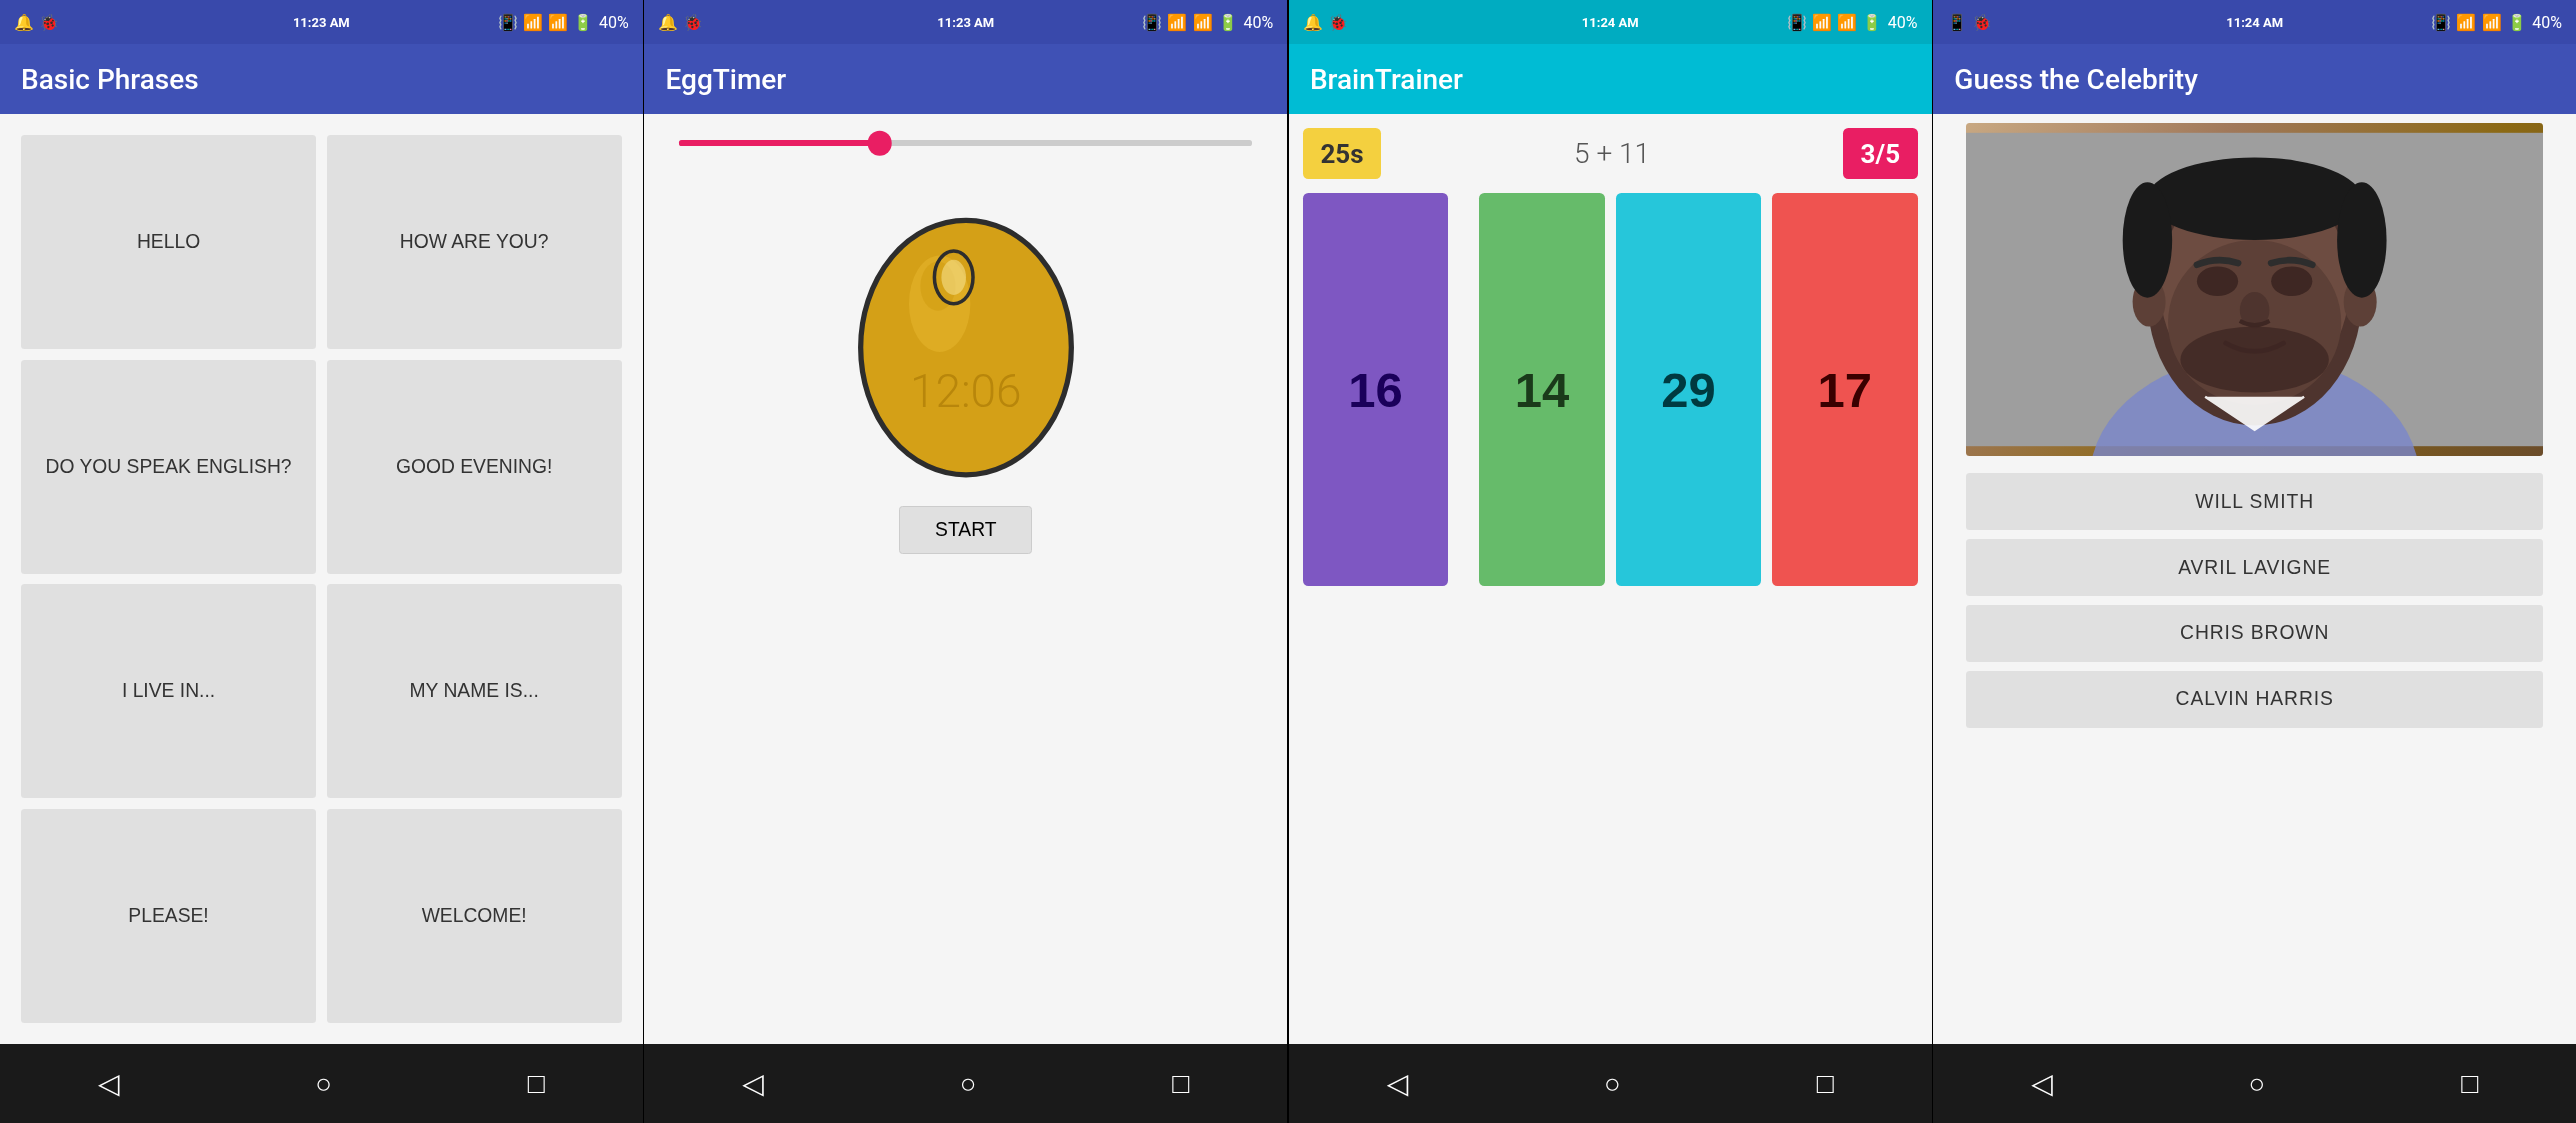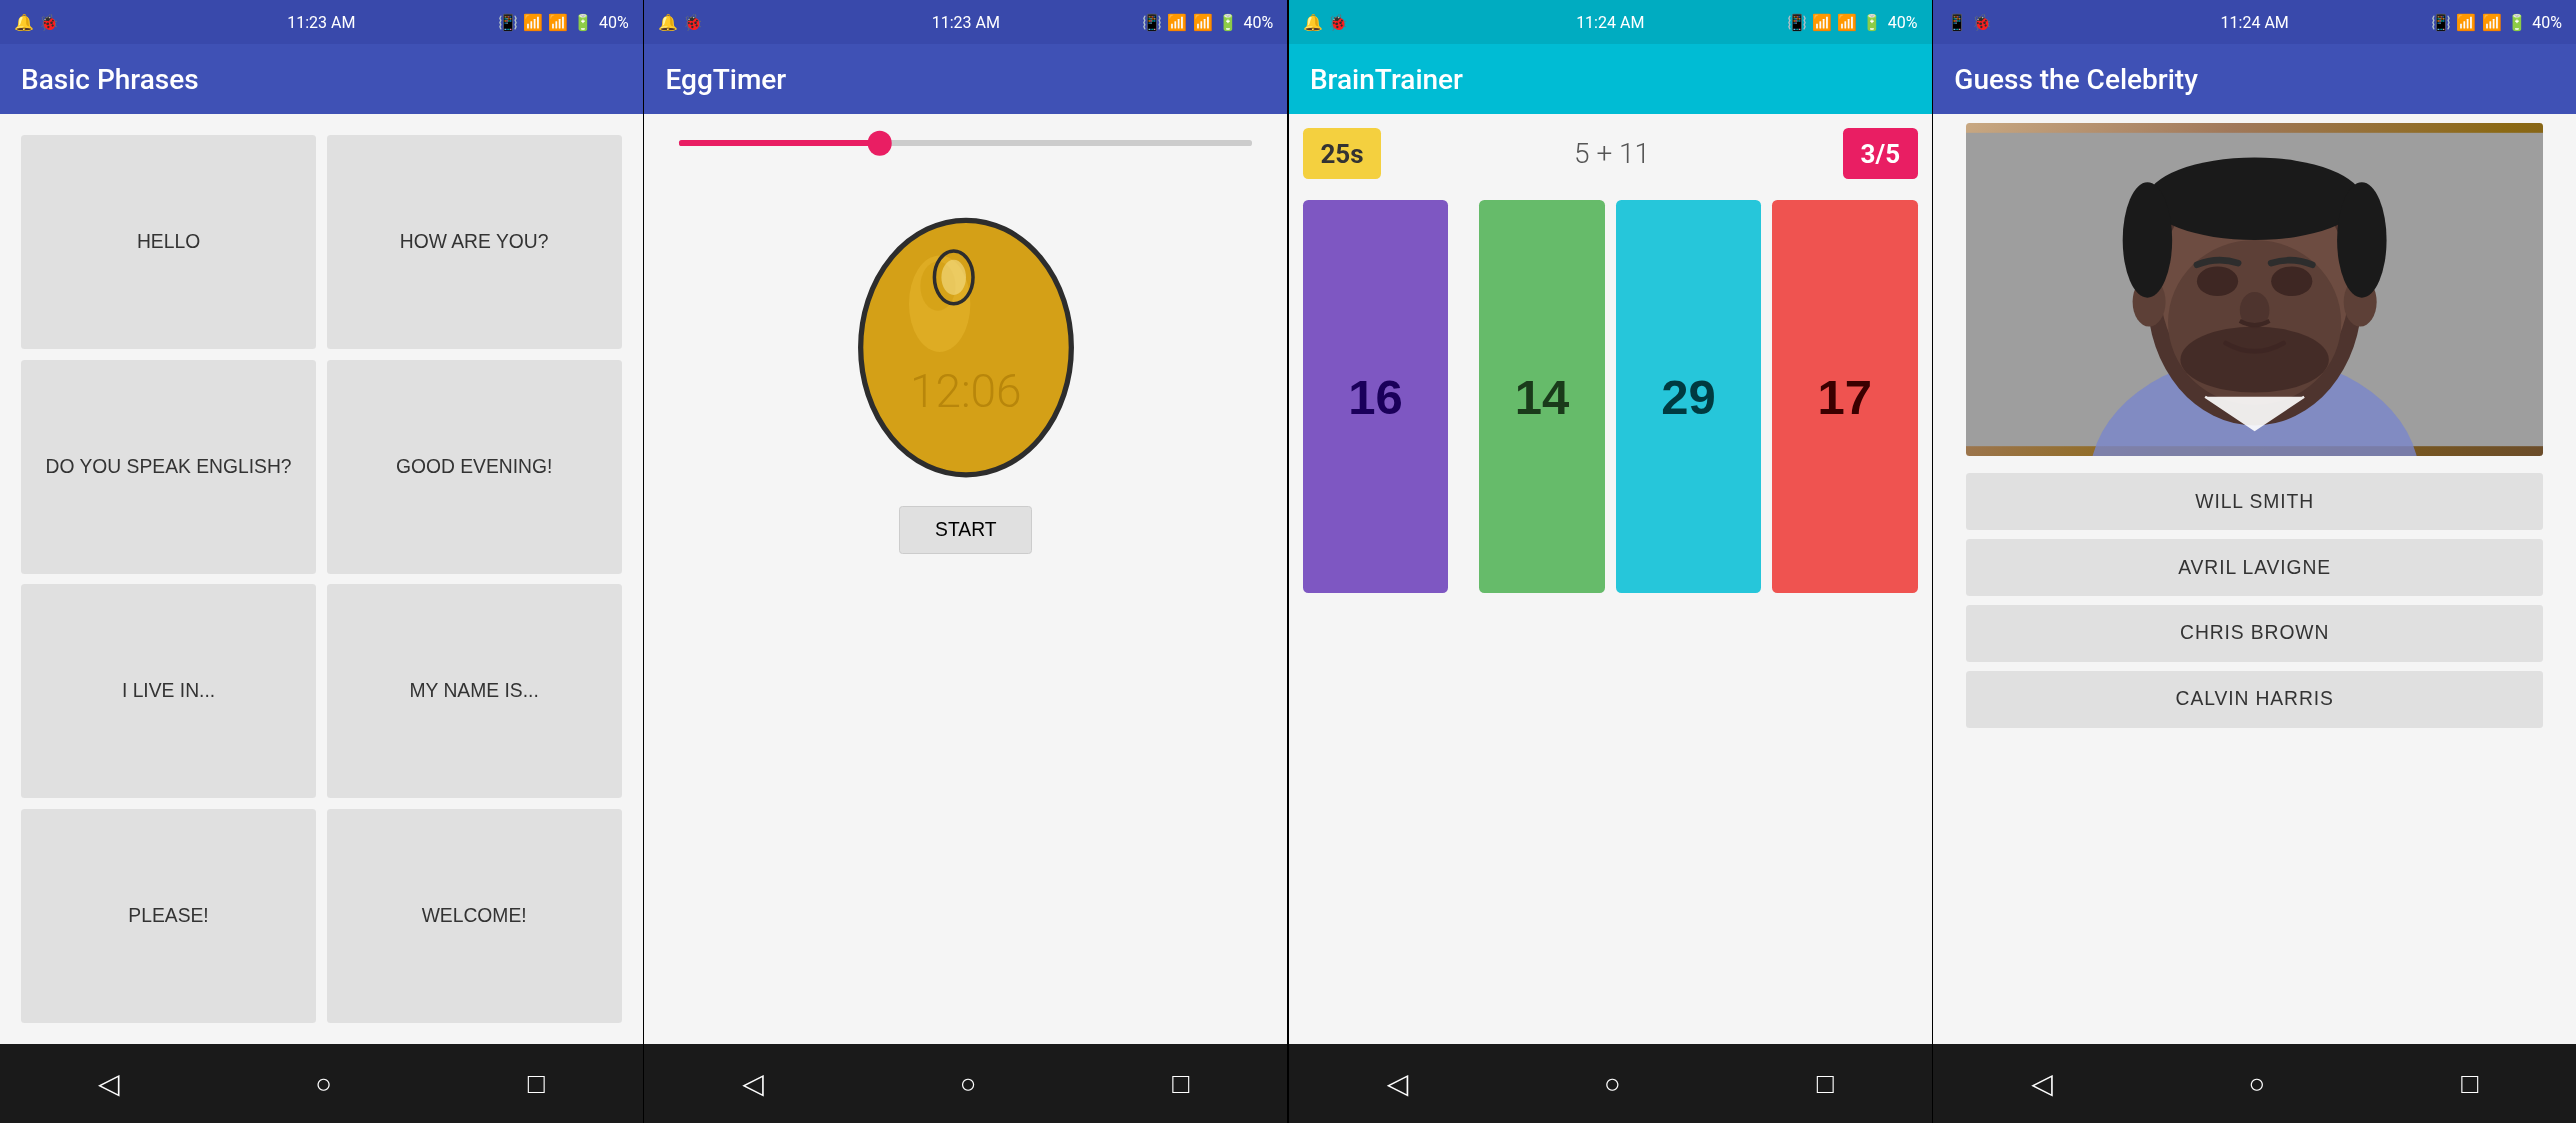--- a/index.html
+++ b/index.html
@@ -38,22 +38,22 @@
 
     .status-icons {
       display: flex;
       align-items: center;
       gap: 5.3px;
       color: white;
       font-size: 16px;
     }
     .status-time {
       color: white;
-      font-size: 16px;
-      font-weight: 400;
+      font-size: 13px;
+      font-weight: 700;
       position: absolute;
       left: 50%;
       transform: translateX(-50%);
     }
     .status-right {
       display: flex;
       align-items: center;
       gap: 5.3px;
       color: white;
       font-size: 16px;
@@ -194,21 +194,21 @@
     
     .brain-content {
       padding: 14px;
       height: 100%;
       background: #f5f5f5;
     }
     .brain-top {
       display: flex;
       align-items: center;
       gap: 10.5px;
-      margin-bottom: 21px;
+      margin-bottom: 14px;
     }
     .timer-badge {
       background: #f4d03f;
       border-radius: 5.3px;
       padding: 10.5px 17.5px;
       font-size: 26px;
       font-weight: bold;
       color: #333;
       min-width: 70px;
       text-align: center;

